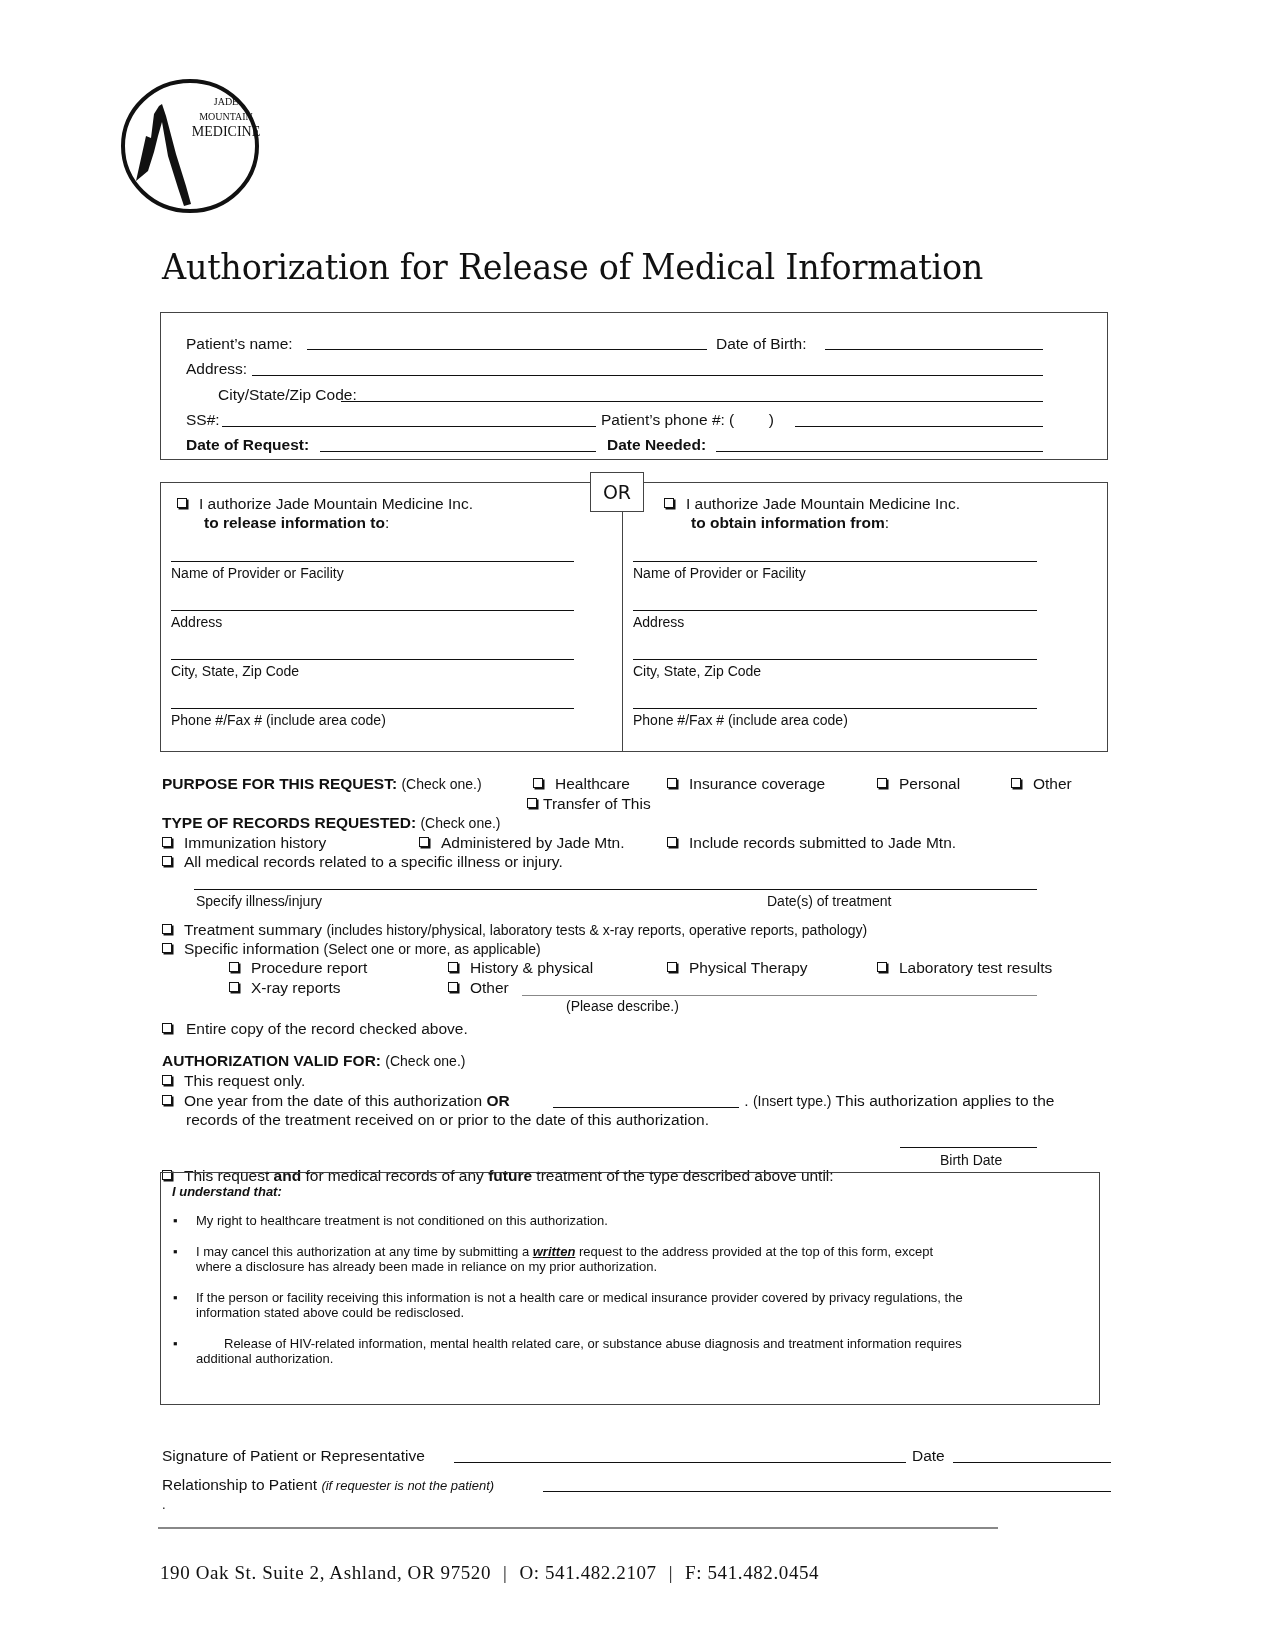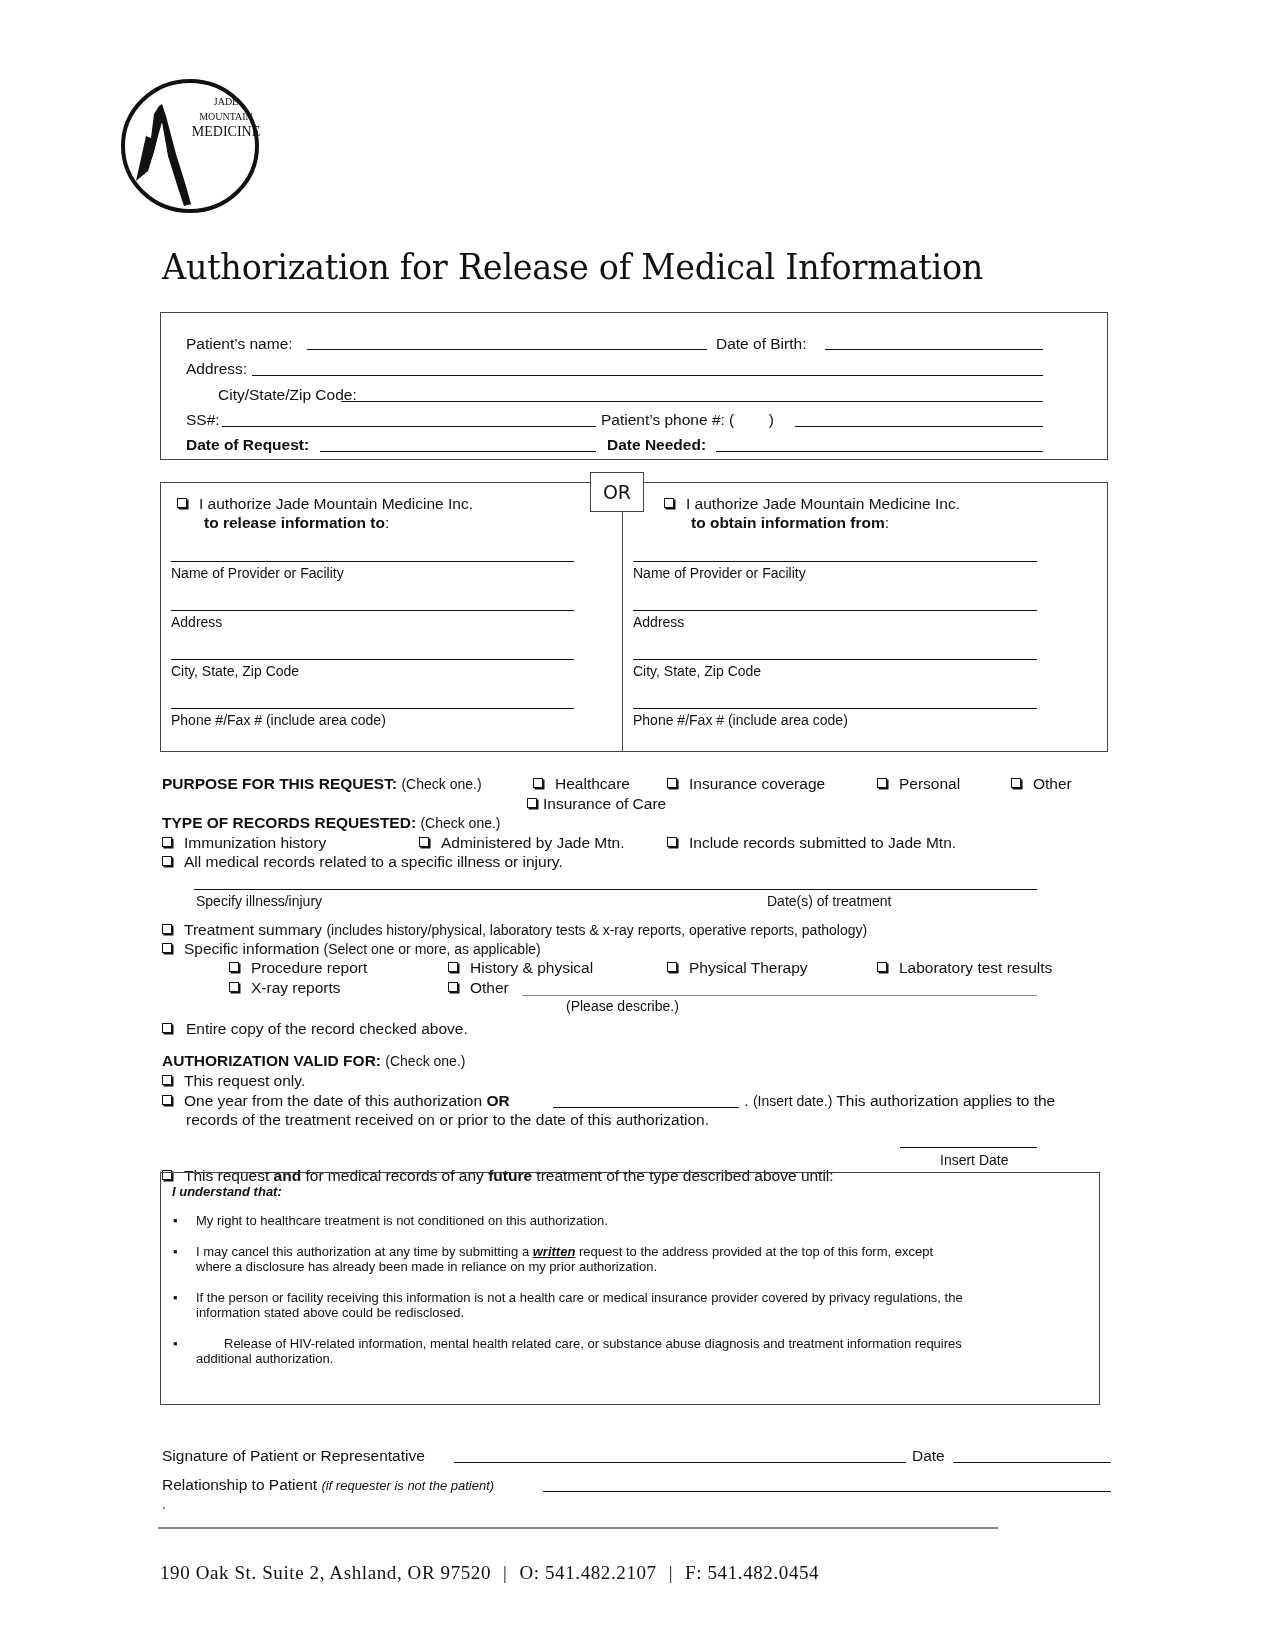--- a/index.html
+++ b/index.html
@@ -88,21 +88,21 @@
 <div class="line" style="left:633px;top:659px;width:404px;"></div>
 <span class="abs t14" style="left:633px;top:663px;">City, State, Zip Code</span>
 <div class="line" style="left:633px;top:708px;width:404px;"></div>
 <span class="abs t14" style="left:633px;top:712px;">Phone #/Fax # (include area code)</span>
 
 <div class="abs t15" style="left:162px;top:775px;"><span class="b">PURPOSE FOR THIS REQUEST:</span> <span class="t14">(Check one.)</span></div>
 <div class="abs t15 cbw" style="left:533px;top:775px;"><span class="cb"></span><span>Healthcare</span></div>
 <div class="abs t15 cbw" style="left:667px;top:775px;"><span class="cb"></span><span>Insurance coverage</span></div>
 <div class="abs t15 cbw" style="left:877px;top:775px;"><span class="cb"></span><span>Personal</span></div>
 <div class="abs t15 cbw" style="left:1011px;top:775px;"><span class="cb"></span><span>Other</span></div>
-<div class="abs t15 cbw" style="left:527px;top:795px;"><span class="cb" style="margin-right:6px;"></span><span>Insurance of Care</span></div>
+<div class="abs t15 cbw" style="left:527px;top:795px;"><span class="cb" style="margin-right:6px;"></span><span>Transfer of This</span></div>
 
 <div class="abs t15" style="left:162px;top:814px;"><span class="b">TYPE OF RECORDS REQUESTED:</span> <span class="t14">(Check one.)</span></div>
 <div class="abs t15 cbw" style="left:162px;top:834px;"><span class="cb"></span><span>Immunization history</span></div>
 <div class="abs t15 cbw" style="left:419px;top:834px;"><span class="cb"></span><span>Administered by Jade Mtn.</span></div>
 <div class="abs t15 cbw" style="left:667px;top:834px;"><span class="cb"></span><span>Include records submitted to Jade Mtn.</span></div>
 <div class="abs t15 cbw" style="left:162px;top:853px;"><span class="cb"></span><span>All medical records related to a specific illness or injury.</span></div>
 
 <div class="line" style="left:194px;top:889px;width:843px;"></div>
 <span class="abs t14" style="left:196px;top:893px;">Specify illness/injury</span>
 <span class="abs t14" style="left:767px;top:893px;">Date(s) of treatment</span>
@@ -118,25 +118,25 @@
 <div class="abs t15 cbw" style="left:448px;top:979px;"><span class="cb"></span><span>Other</span></div>
 <div class="line" style="left:522px;top:995px;width:515px;border-color:#888;"></div>
 <span class="abs t14" style="left:566px;top:998px;">(Please describe.)</span>
 
 <div class="abs t15 cbw" style="left:162px;top:1020px;"><span class="cb" style="margin-right:14px;"></span><span>Entire copy of the record checked above.</span></div>
 
 <div class="abs t15" style="left:162px;top:1052px;"><span class="b">AUTHORIZATION VALID FOR:</span> <span class="t14">(Check one.)</span></div>
 <div class="abs t15 cbw" style="left:162px;top:1072px;"><span class="cb"></span><span>This request only.</span></div>
 <div class="abs t15 cbw" style="left:162px;top:1092px;white-space:pre;"><span class="cb"></span><span>One year from the date of this authorization </span><span class="b">OR</span></div>
 <div class="line" style="left:553px;top:1107px;width:186px;"></div>
-<div class="abs t15" style="left:740px;top:1092px;white-space:pre;"><span> . </span><span class="t14">(Insert date.)</span><span> This authorization applies to the</span></div>
+<div class="abs t15" style="left:740px;top:1092px;white-space:pre;"><span> . </span><span class="t14">(Insert type.)</span><span> This authorization applies to the</span></div>
 <span class="abs t15" style="left:186px;top:1111px;">records of the treatment received on or prior to the date of this authorization.</span>
 <div class="abs t15 cbw" style="left:162px;top:1131px;white-space:pre;margin-top:36px;"><span class="cb"></span><span>This request </span><span class="b">and</span><span> for medical records of any </span><span class="b">future</span><span> treatment of the type described above until:</span></div>
 <div class="line" style="left:900px;top:1147px;width:137px;"></div>
-<span class="abs t14" style="left:940px;top:1152px;">Insert Date</span>
+<span class="abs t14" style="left:940px;top:1152px;">Birth Date</span>
 
 <div class="box" style="left:160px;top:1172px;width:940px;height:233px;"></div>
 <span class="abs t13 b ital" style="left:172px;top:1184px;">I understand that:</span>
 
 <span class="abs t13" style="left:173px;top:1213px;">▪</span>
 <span class="abs t13" style="left:196px;top:1213px;">My right to healthcare treatment is not conditioned on this authorization.</span>
 
 <span class="abs t13" style="left:173px;top:1244px;">▪</span>
 <div class="abs t13" style="left:196px;top:1244px;white-space:pre;"><span>I may cancel this authorization at any time by submitting a </span><span style="font-style:italic;font-weight:bold;text-decoration:underline;">written</span><span> request to the address provided at the top of this form, except</span></div>
 <span class="abs t13" style="left:196px;top:1259px;">where a disclosure has already been made in reliance on my prior authorization.</span>

